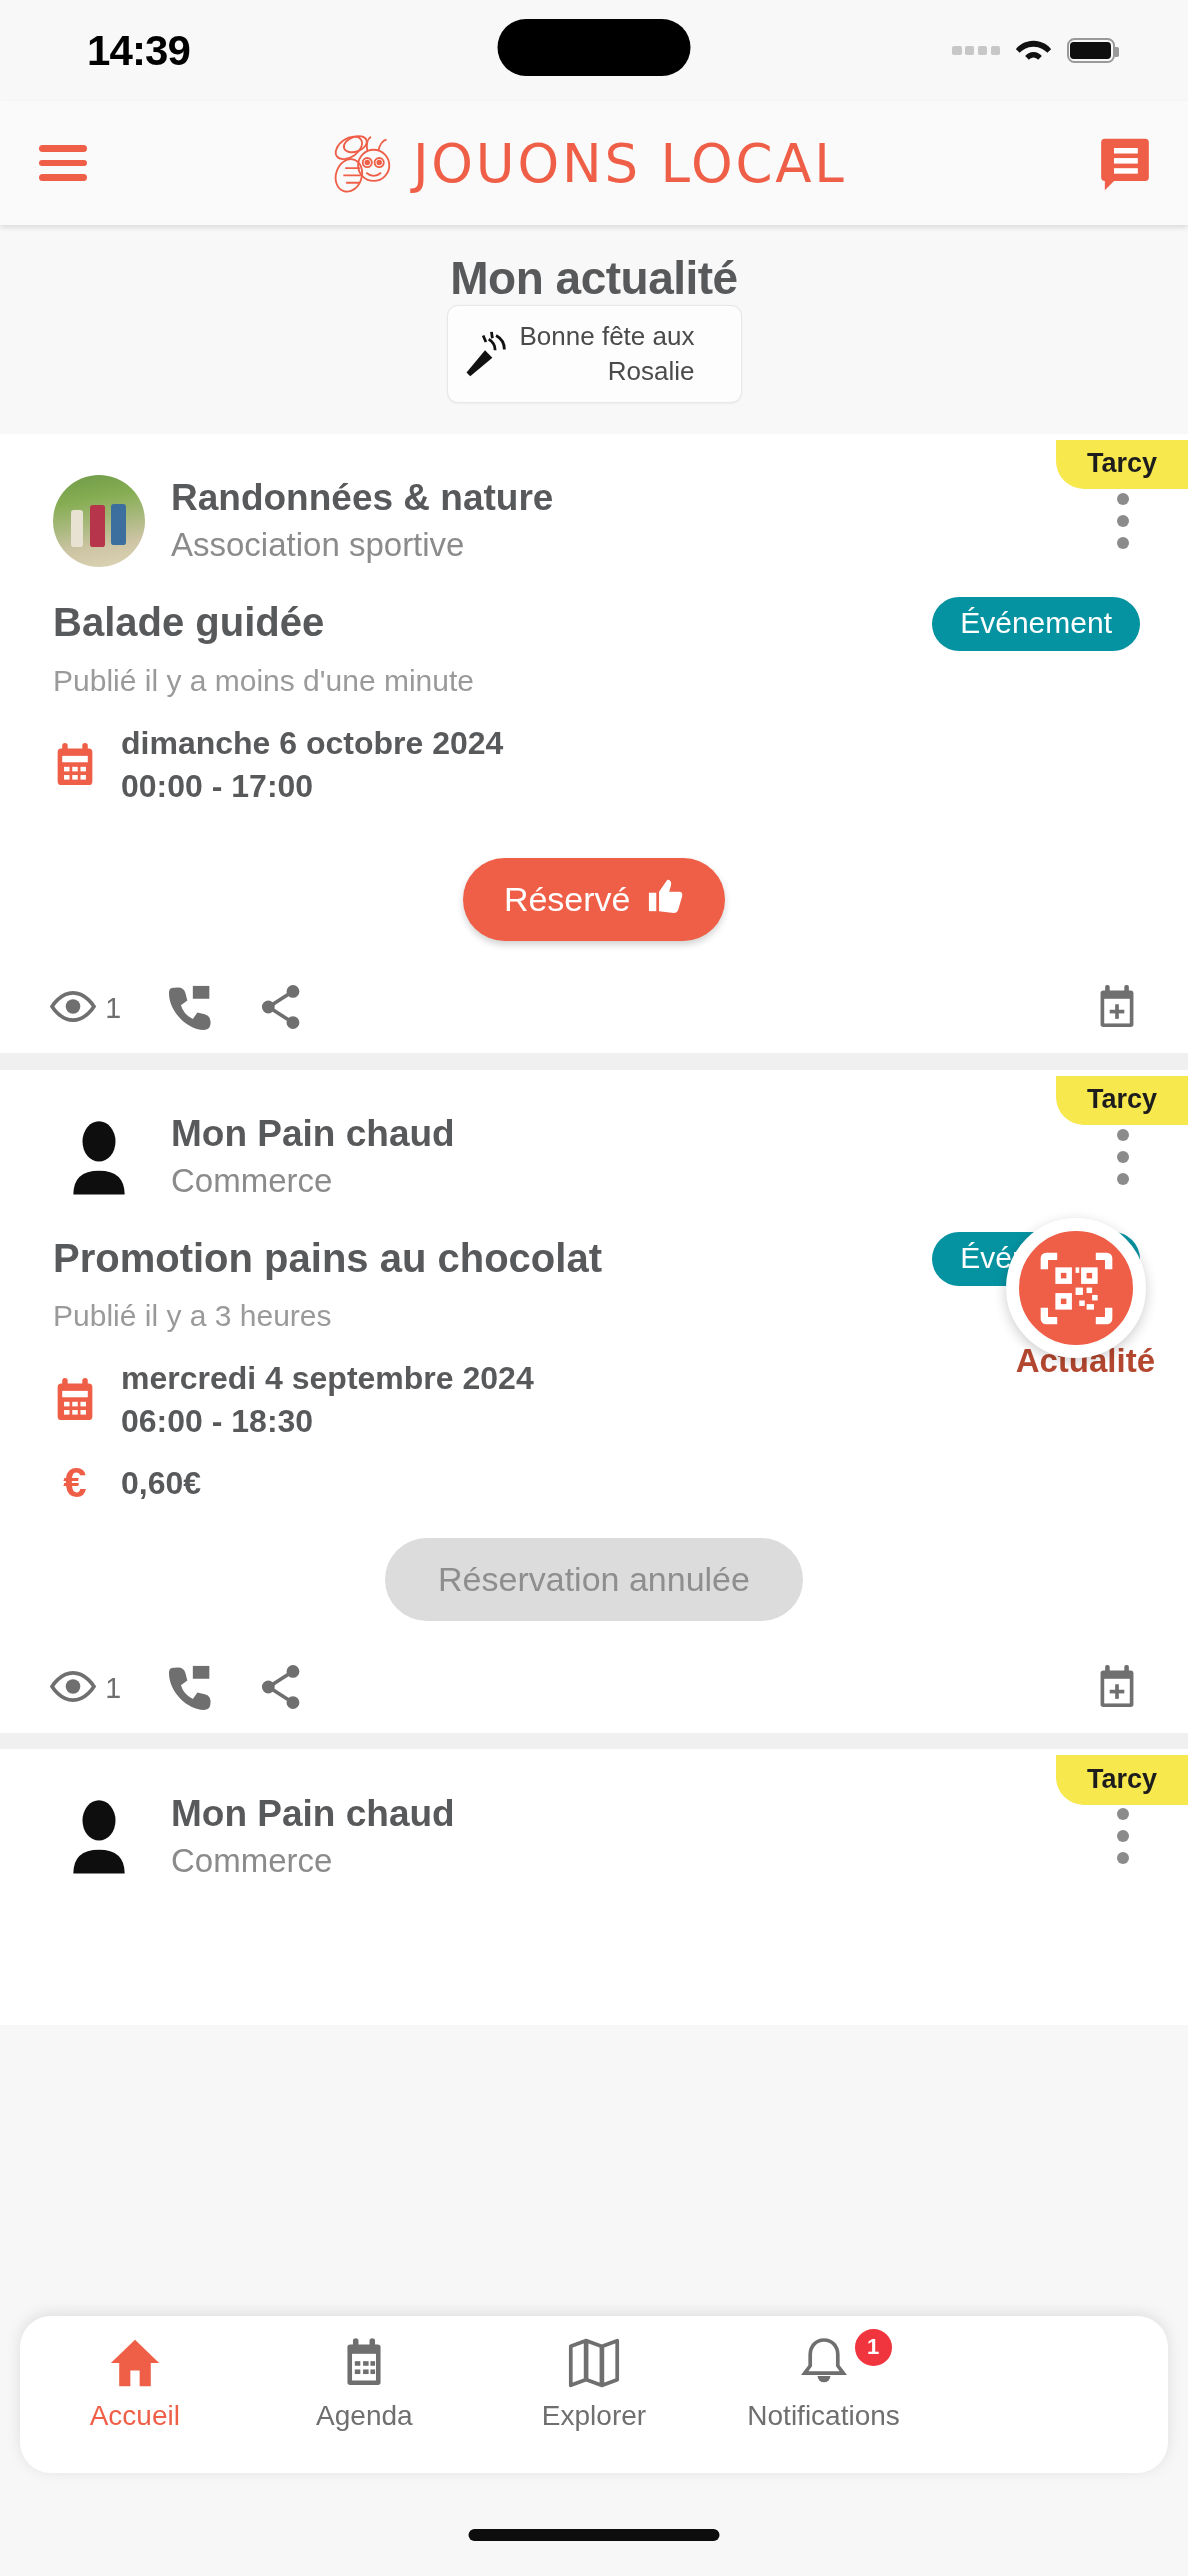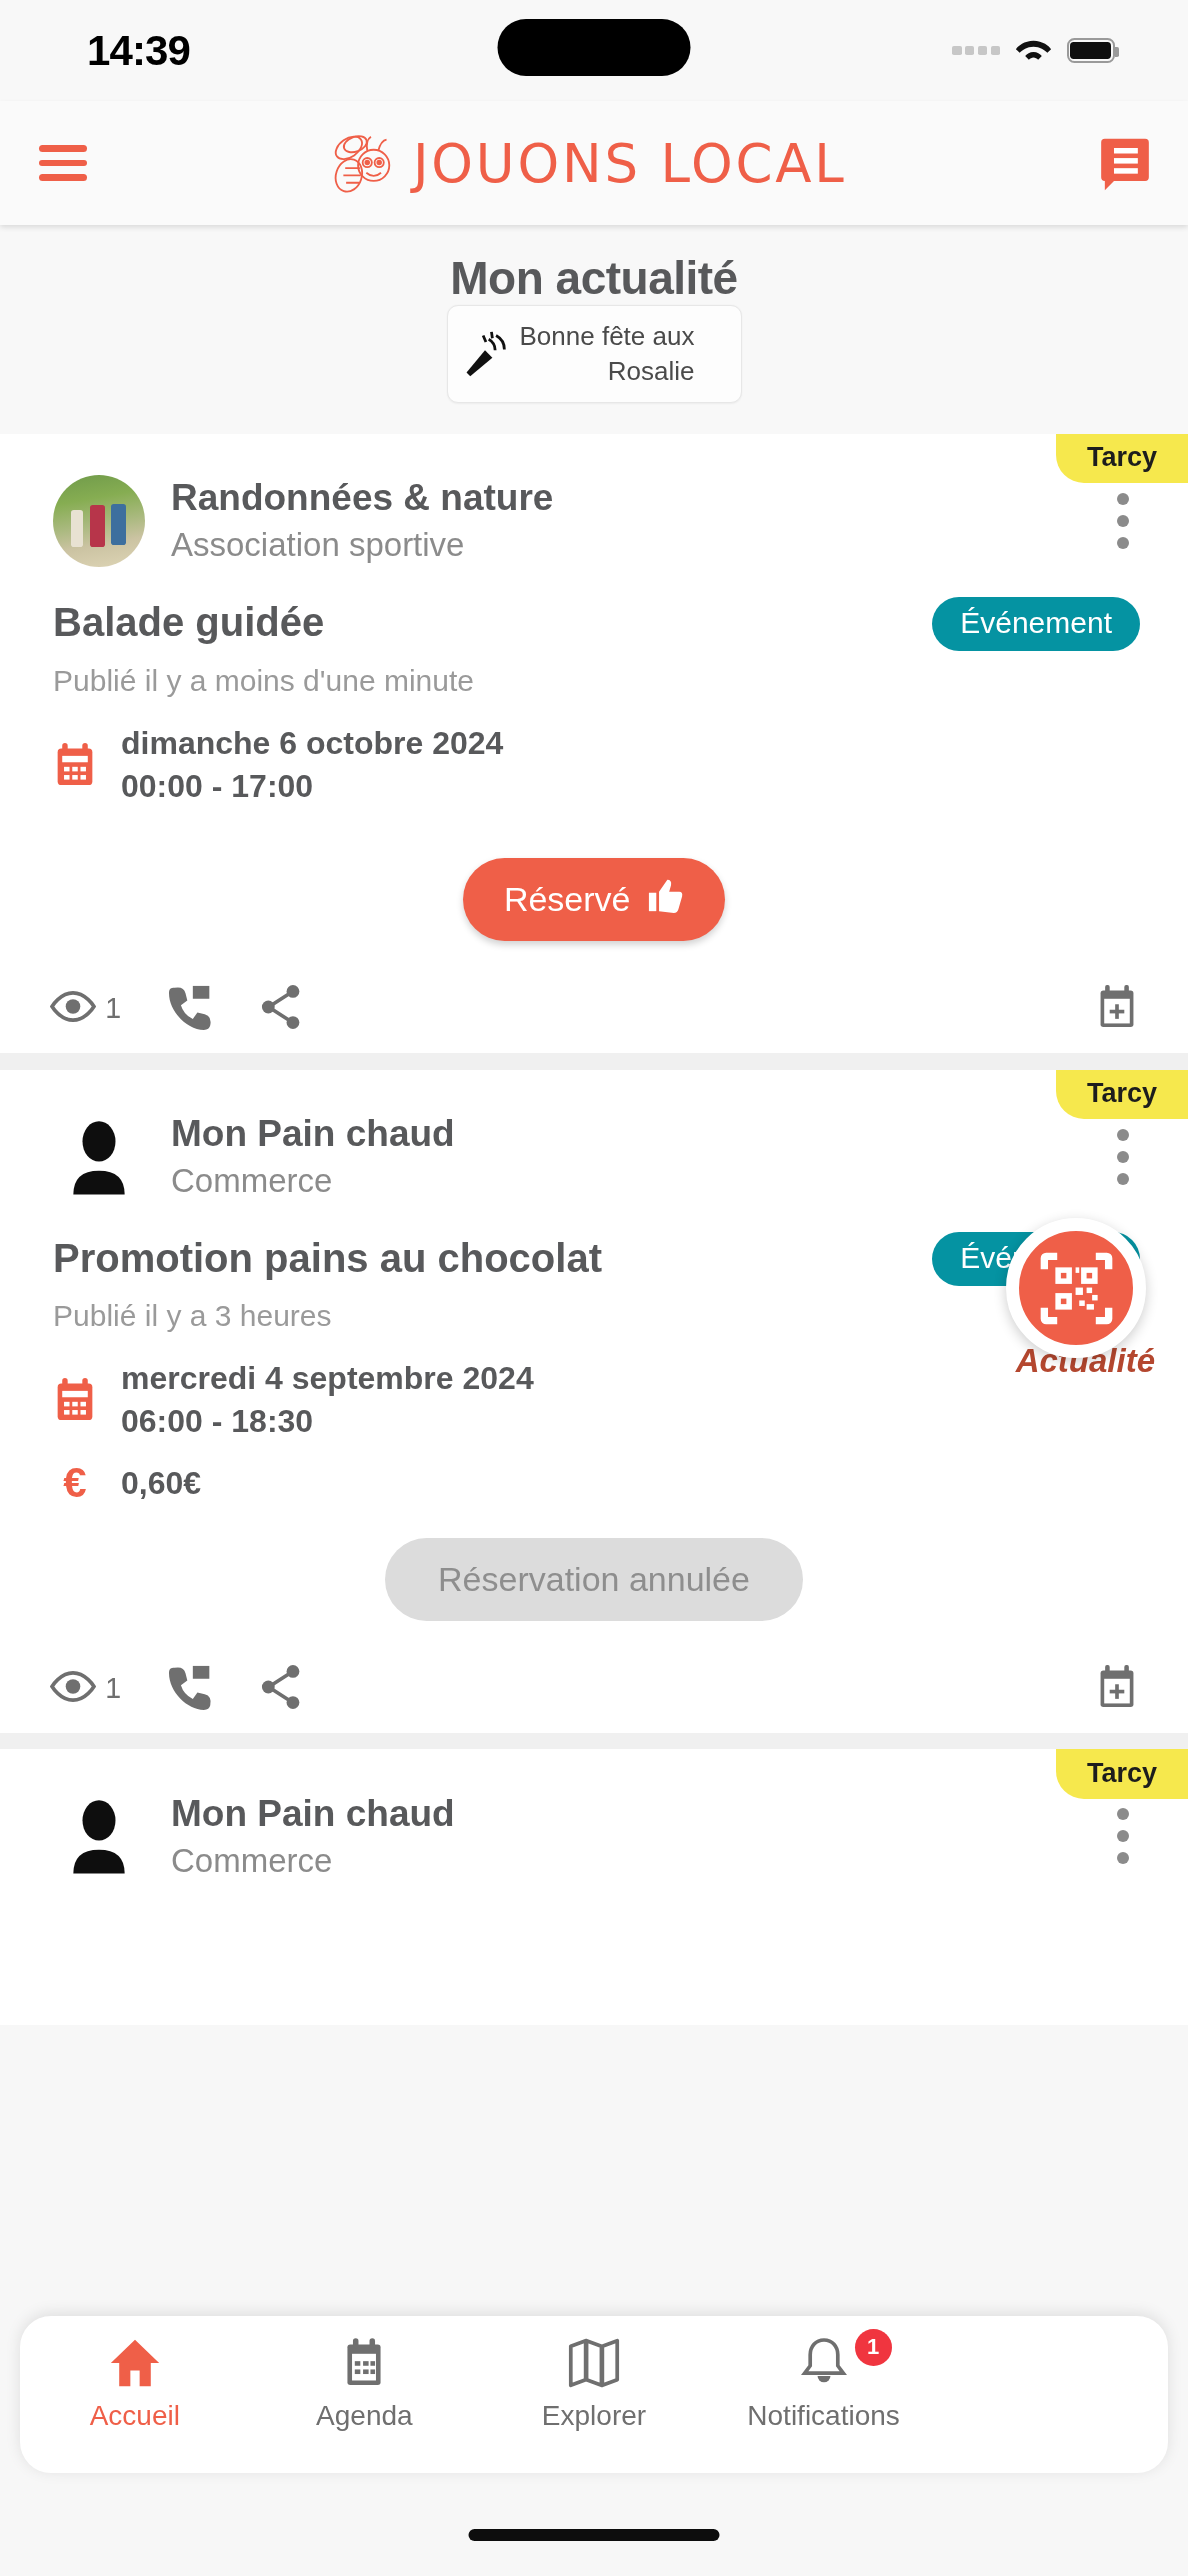--- a/index.html
+++ b/index.html
@@ -60,21 +60,21 @@
     padding:13px 16.6px 13px 13px; display:flex; align-items:center; gap:11px;
     min-width:295px; box-shadow:0 0.9px 1.8px rgba(0,0,0,.05);
   }
   .fete-txt{ text-align:right; line-height:1.35; font-size:26px; color:#4a4a4a;}
   .party-ico{ width:48px; height:48px; position:relative; flex:0 0 auto;}
 
   
   .feed{ background:#f0f0f0; }
   .card{ background:#fff; position:relative; padding:0 0 20px 0; margin-bottom:16.6px;}
   .tarcy{
-    position:absolute; right:0; top:0;
+    position:absolute; right:0; top:6px;
     background:#f6e84d; color:#1d1d1d;
     font-size:27px; font-weight:700;
     padding:8.3px 31px 10px 31px;
     border-bottom-left-radius:28px;
     z-index:2;
   }
   .card-head{ display:flex; align-items:center; padding:41px 53px 0 53px; gap:26px;}
   .avatar-img{
     width:92px;height:92px;border-radius:50%;flex:0 0 auto;overflow:hidden;
     background:linear-gradient(170deg,#6f9a4a 0%,#86ad52 28%,#a9b97e 52%,#cbc3a2 72%,#ded5b6 100%);
@@ -146,21 +146,21 @@
     background:#ef5f48; border:13px solid #fff;
     display:flex;align-items:center;justify-content:center;
     box-shadow:0 3.7px 13px rgba(0,0,0,.20); z-index:40; cursor:pointer;
   }
   .homebar{
     position:absolute; left:50%; transform:translateX(-50%);
     bottom:35px; width:251px; height:12px; border-radius:7.4px; background:#0d0d0d; z-index:45;
   }
   .ghost-actualite{
     position:absolute; right:33px; bottom:1196px;
-    font-size:33px; font-weight:700; color:#b4472f; z-index:25;font-style:italic;
+    font-size:33px; font-weight:700; color:#b4472f; z-index:25;
   }
 </style>
 </head>
 <body>
 
 <div class="phone">
 
   <div class="statusbar">
     <div class="sb-time">14:39</div>
     <div class="dyn-island"></div>

